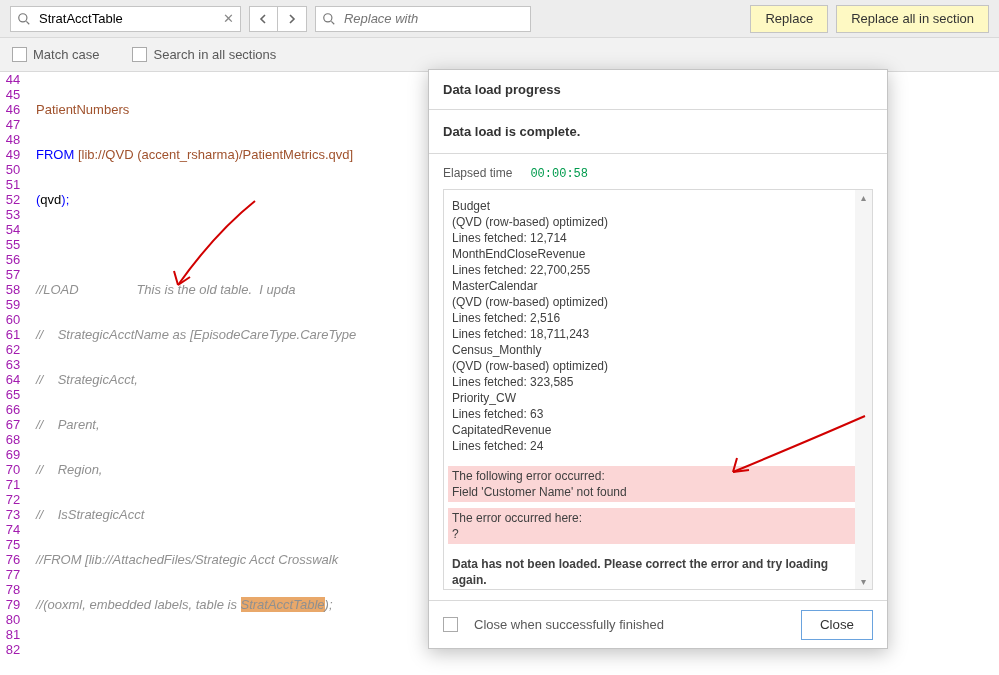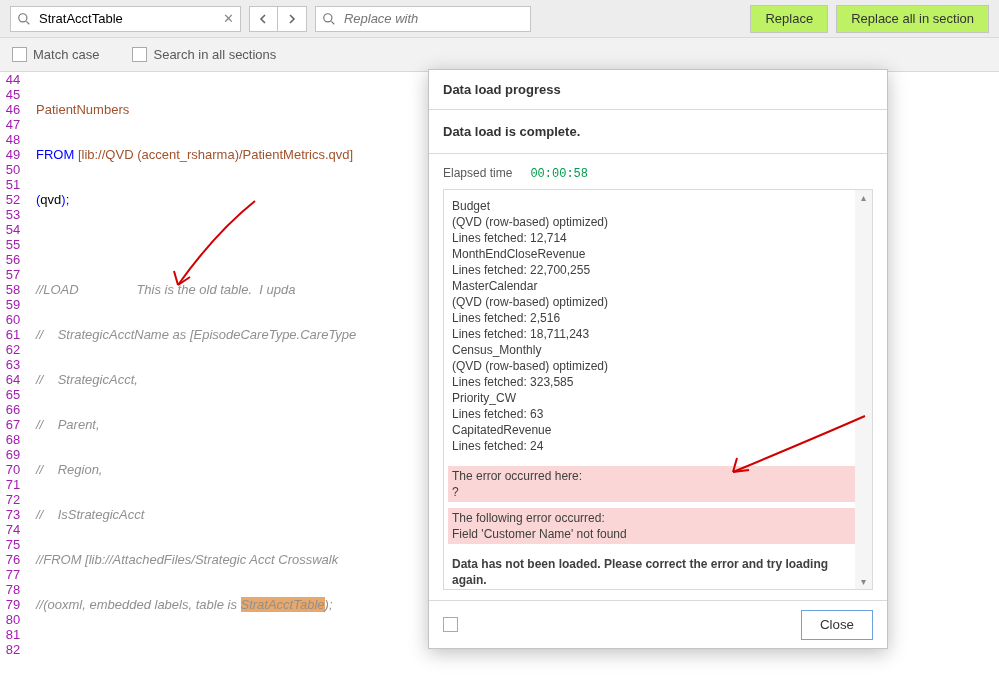--- a/index.html
+++ b/index.html
@@ -26,21 +26,21 @@
   .toolbar{display:flex;align-items:center;height:38px;gap:8px;padding:0 10px;border-bottom:1px solid var(--border-light);background:var(--bg-toolbar);}
   .search-group{display:flex;align-items:center;gap:6px;border:1px solid var(--border);background:#fff;height:26px;padding:0 6px;min-width:210px;}
   .search-group.replace{min-width:190px;}
   .search-group input{border:0;outline:0;font-size:13px;width:100%;}
   .icon{display:inline-flex;align-items:center;justify-content:center;}
   .toolbar .clear{color:#888;}
   .navbtns{display:flex;border:1px solid var(--border);height:26px;}
   .navbtns button{width:28px;border:0;background:#fff;border-right:1px solid var(--border);display:flex;align-items:center;justify-content:center;color:#666;}
   .navbtns button:last-child{border-right:0;}
   .spacer{flex:1;}
-  .btn{height:28px;padding:0 14px;border:1px solid var(--border);background:#bef264;color:var(--txt-dark);font-size:13px;}
+  .btn{height:28px;padding:0 14px;border:1px solid var(--border);background:#fef9c3;color:var(--txt-dark);font-size:13px;}
 
   .opts{display:flex;align-items:center;gap:33px;height:34px;padding:0 12px;border-bottom:1px solid var(--border-light);font-size:13px;color:var(--txt);}
   .chk{width:15px;height:15px;border:1px solid #aaa;background:#fff;display:inline-block;margin-right:6px;vertical-align:-3px;}
 
   
   .editor{position:absolute;left:0;right:0;top:72px;bottom:0;display:flex;font-family:"Courier New",monospace;font-size:13px;line-height:15px;background:#fff;}
   .gutter{width:32px;background:#fff;color:#a21caf;text-align:center;padding:0 6px 0 0;user-select:none;}
   .gutter div{height:15px;}
   .code{flex:1;white-space:pre;color:#000;padding-left:4px;}
   .code div{height:15px;}
@@ -215,32 +215,33 @@
       <div>Lines fetched: 2,516</div>
       <div>Lines fetched: 18,711,243</div>
       <div>Census_Monthly</div>
       <div>(QVD (row-based) optimized)</div>
       <div>Lines fetched: 323,585</div>
       <div>Priority_CW</div>
       <div>Lines fetched: 63</div>
       <div>CapitatedRevenue</div>
       <div>Lines fetched: 24</div>
       <div class="sp"></div>
+      <span class="err"><span>The following error occurred:</span><br><span>Field 'Customer Name' not found</span></span>
       <span class="err"><span>The error occurred here:</span><br><span>?</span></span>
-      <span class="err"><span>The following error occurred:</span><br><span>Field 'Customer Name' not found</span></span>
       <div class="sp"></div>
       <div style="white-space:normal;padding-right:6px;font-weight:bold;">Data has not been loaded. Please correct the error and try loading again.</div>
     </div>
     <div class="scroll">
       <span>▴</span>
       <span>▾</span>
     </div>
   </div>
   <div class="modal-foot">
     <span class="chk"></span>
+    <span>Close when successfully finished</span>
     <div class="spacer"></div>
     <button class="btn-close">Close</button>
   </div>
 </div>
 
 <svg class="arrow" style="left:160px;top:193px" width="110" height="110">
   <path d="M95 8 Q55 40 18 92" fill="none" stroke="#d10000" stroke-width="2"></path>
   <path d="M18 92 L14 78 M18 92 L30 84" fill="none" stroke="#d10000" stroke-width="2"></path>
 </svg>
 <svg class="arrow" style="left:715px;top:410px" width="160" height="80">

